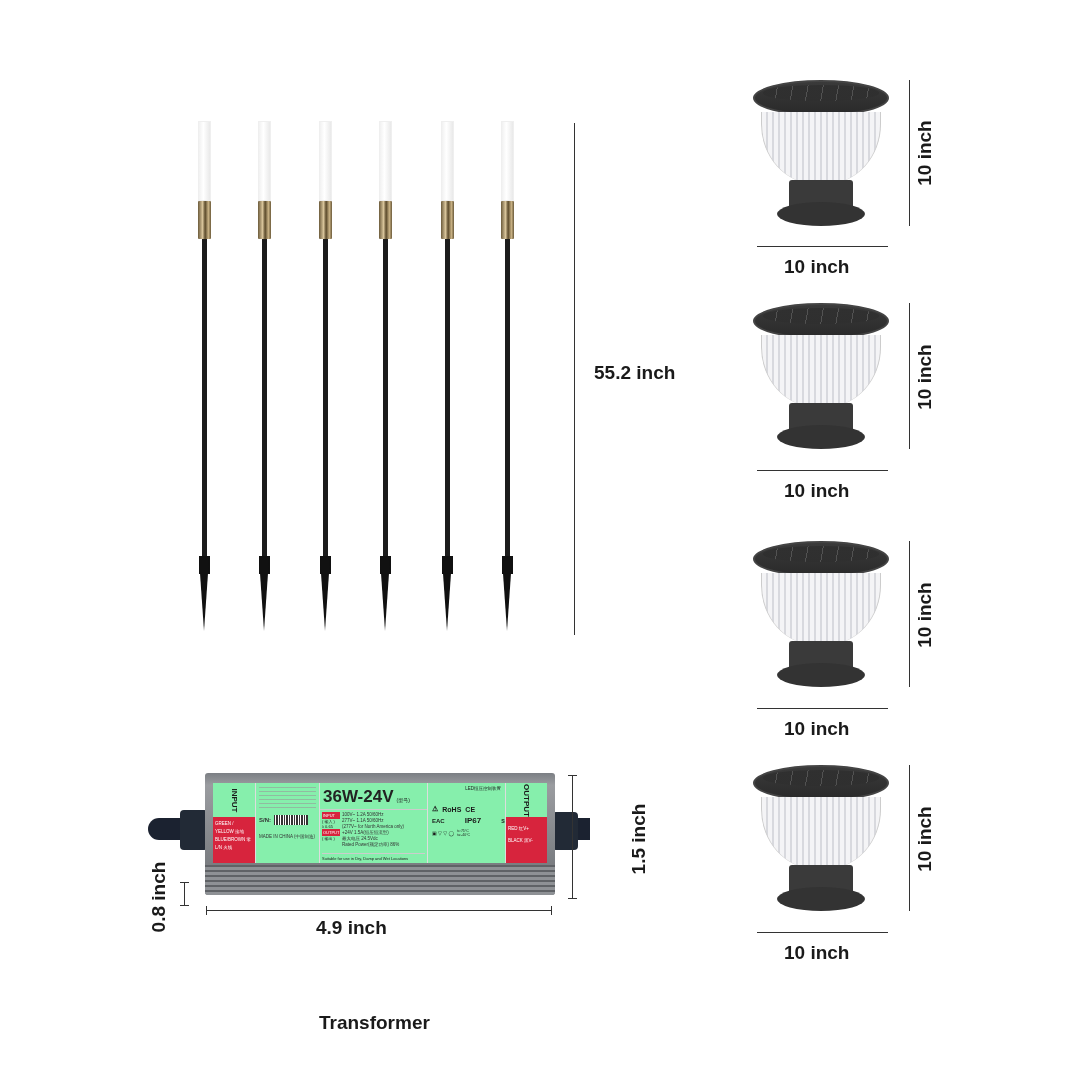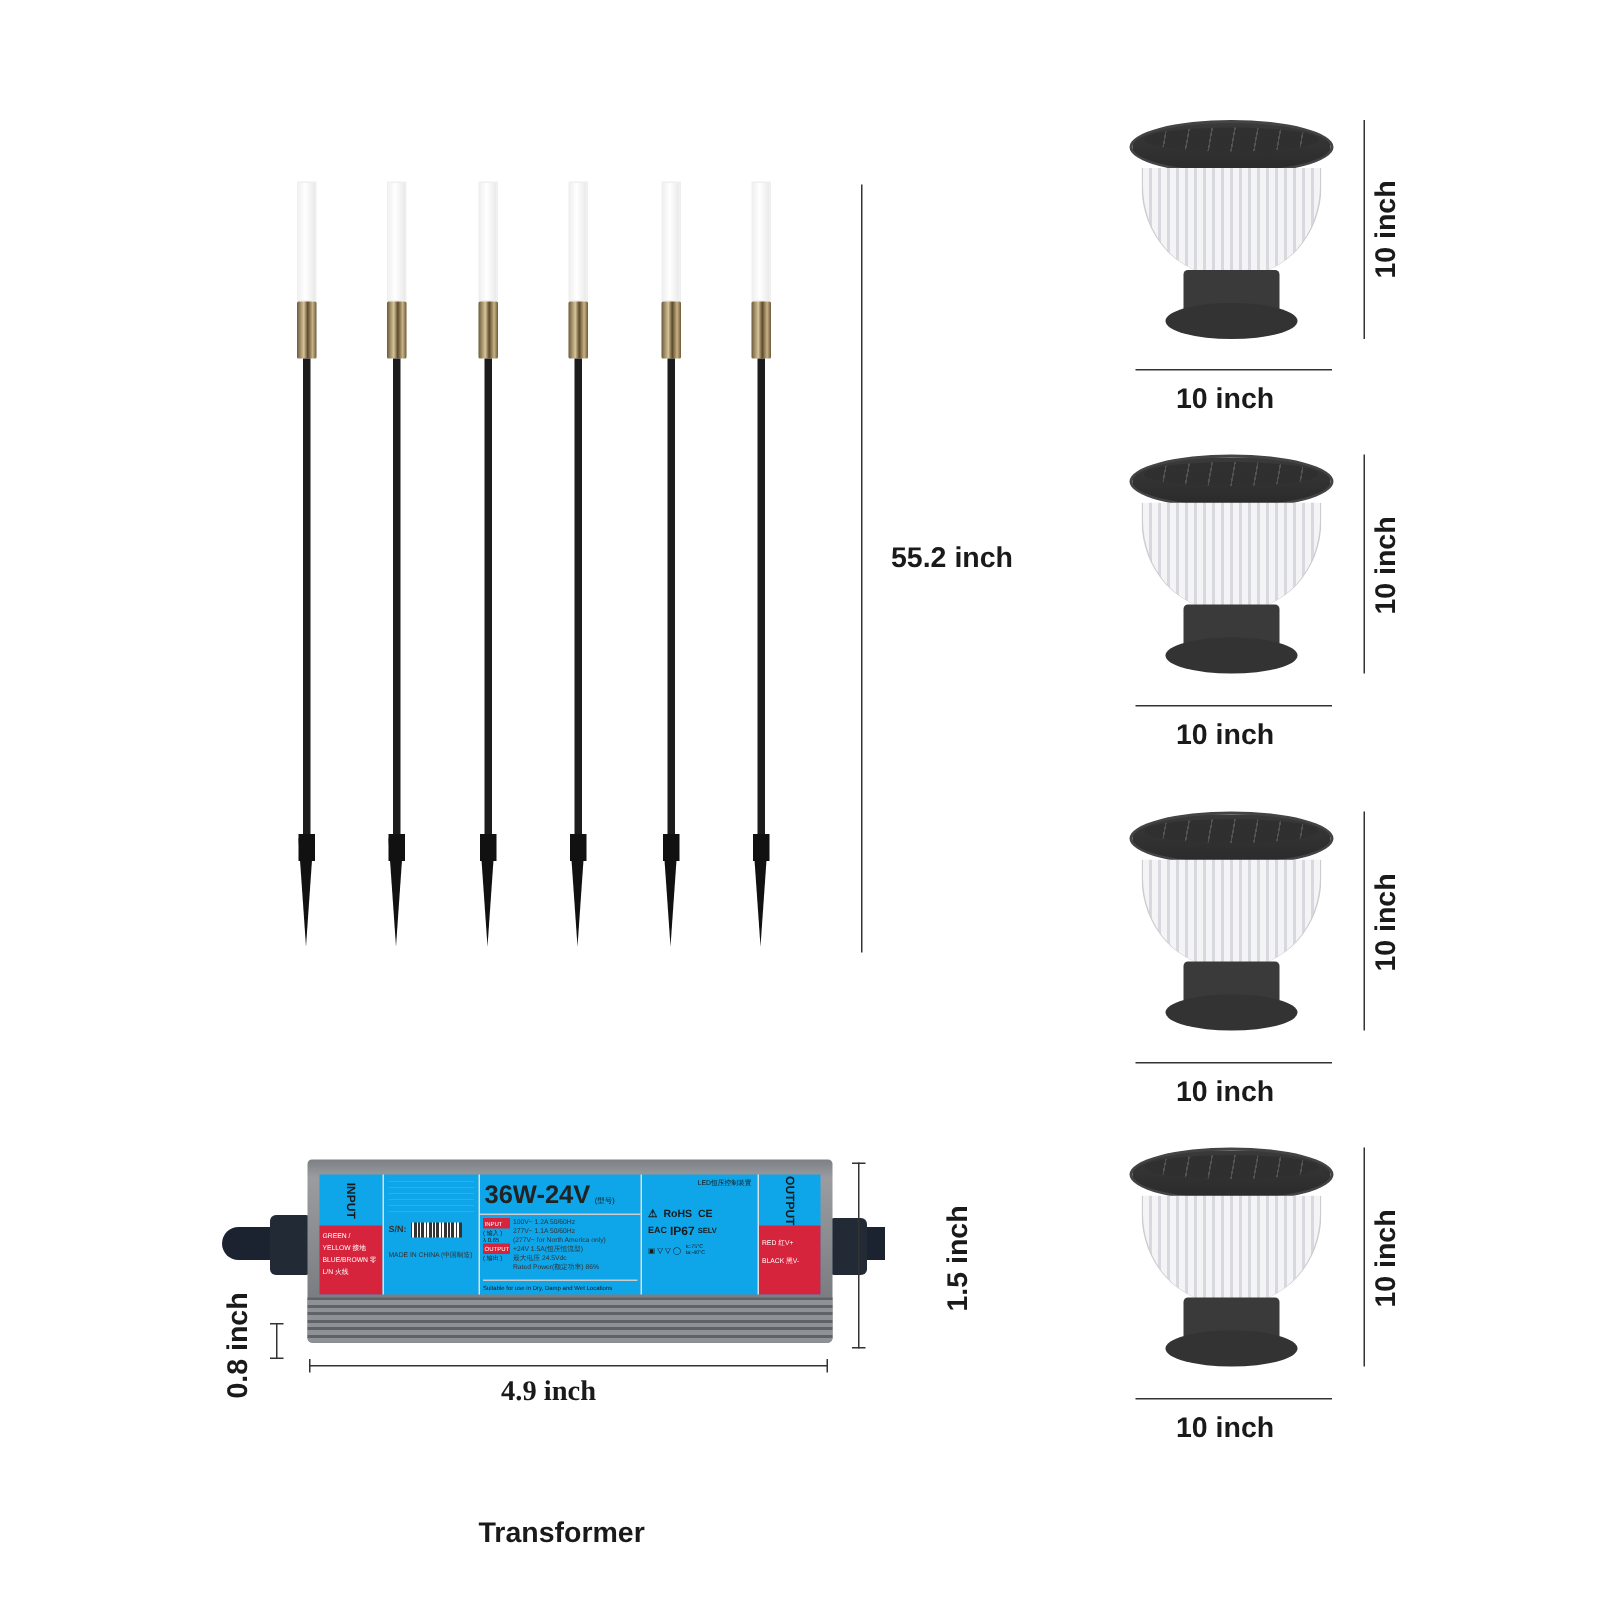--- a/index.html
+++ b/index.html
@@ -22,21 +22,21 @@
   .lamp .top { position: absolute; left: 2px; top: 0; width: 136px; height: 36px; border-radius: 68px / 18px; background: linear-gradient(180deg,#3a3a3a,#2a2a2a); border: 2px solid #444; }
   .lamp .top::after { content: ""; position: absolute; left: 8px; right: 8px; top: 3px; height: 16px; border-radius: 60px / 8px; background: repeating-linear-gradient(100deg,#2f2f2f 0 14px,#555 14px 15px); opacity: .9; }
   .lamp .shade { position: absolute; left: 10px; top: 32px; width: 120px; height: 72px; border-radius: 0 0 55px 55px / 0 0 60px 60px; background: repeating-linear-gradient(90deg,#f4f4f6 0 4px,#d8d9de 4px 6px); border-left: 1px solid #ccc; border-right: 1px solid #ccc; }
   .lamp .neck { position: absolute; left: 38px; top: 100px; width: 64px; height: 26px; background: #3a3a3a; border-radius: 3px 3px 0 0; }
   .lamp .base { position: absolute; left: 26px; top: 122px; width: 88px; height: 24px; background: #333; border-radius: 44px / 12px; }
 
   
   .transformer { position: absolute; left: 205px; top: 773px; width: 350px; height: 122px; }
   .tf-body { position: absolute; left: 0; top: 0; width: 350px; height: 122px; background: linear-gradient(180deg,#7c7f84,#9a9ca0 10%,#6e7175); border-radius: 3px; }
   .tf-fins { position: absolute; left: 0; top: 92px; width: 350px; height: 30px; background: repeating-linear-gradient(180deg,#5f6266 0 2px,#8e9195 2px 5px); border-radius: 0 0 3px 3px; }
-  .tf-label { position: absolute; left: 8px; top: 10px; width: 334px; height: 80px; background: #0ea5e9; display: flex; }
+  .tf-label { position: absolute; left: 8px; top: 10px; width: 334px; height: 80px; background: #86efac; display: flex; }
   .tf-red { background: #d7243d; color: #fff; }
   .tf-col { position: relative; height: 100%; }
   .cable { position: absolute; background: #1b2230; }
   .gland { position: absolute; background: #222a36; border-radius: 4px; }
 
   .tf-text { font-size: 6px; line-height: 7px; color: #333; }
   .tf-model { font-size: 17px; font-weight: bold; color: #222; }
 </style>
 </head>
 <body>
@@ -188,21 +188,21 @@
       <div style="position:absolute;bottom:2px;left:2px;right:2px;border-top:1px solid #ccc;font-size:4px;padding-top:2px;">Suitable for use in Dry, Damp and Wet Locations</div>
     </div>
 
     <div class="tf-col" style="width:78px;border-left:1px solid #ddd;padding:22px 4px 2px;">
       <div style="font-size:4.5px;text-align:right;position:absolute;top:3px;right:4px;">LED恒压控制装置</div>
       <div style="display:flex;gap:4px;align-items:center;font-size:7px;font-weight:bold;">
         <span>⚠</span>
         <span>RoHS</span>
         <span>CE</span>
       </div>
-      <div style="display:flex;gap:2px;align-items:center;font-size:8px;font-weight:bold;margin-top:3px;">
+      <div style="display:flex;gap:20px;align-items:center;font-size:8px;font-weight:bold;margin-top:3px;">
         <span style="font-size:6px;">EAC</span>
         <span>IP67</span>
         <span style="font-size:5px;">SELV</span>
       </div>
       <div style="display:flex;gap:3px;align-items:center;font-size:5px;margin-top:4px;">
         <span>▣ ▽ ▽ ◯</span>
         <span style="font-size:3.5px;line-height:4px;"><span>tc:75°C</span><br><span>ta:-40°C</span></span>
       </div>
     </div>
 
@@ -219,20 +219,20 @@
 </div>
 
 <div class="dimline" style="left:572px;top:775px;width:1px;height:124px;"></div>
 <div class="dimline" style="left:568px;top:775px;width:9px;height:1px;"></div>
 <div class="dimline" style="left:568px;top:898px;width:9px;height:1px;"></div>
 <div class="abs label vlabel" style="left:604px;top:828px;">1.5 inch</div>
 
 <div class="dimline" style="left:206px;top:910px;width:346px;height:1px;"></div>
 <div class="dimline" style="left:206px;top:906px;width:1px;height:9px;"></div>
 <div class="dimline" style="left:551px;top:906px;width:1px;height:9px;"></div>
-<div class="abs label" style="left:334px;top:917px;font-family:Liberation Serif, serif;">4.9 inch</div>
+<div class="abs label" style="left:316px;top:917px;">4.9 inch</div>
 
 <div class="dimline" style="left:184px;top:882px;width:1px;height:24px;"></div>
 <div class="dimline" style="left:180px;top:882px;width:9px;height:1px;"></div>
 <div class="dimline" style="left:180px;top:905px;width:9px;height:1px;"></div>
 <div class="abs label vlabel" style="left:124px;top:886px;">0.8 inch</div>
 
 <div class="abs label" style="left:319px;top:1012px;">Transformer</div>
 
 </body></html>

